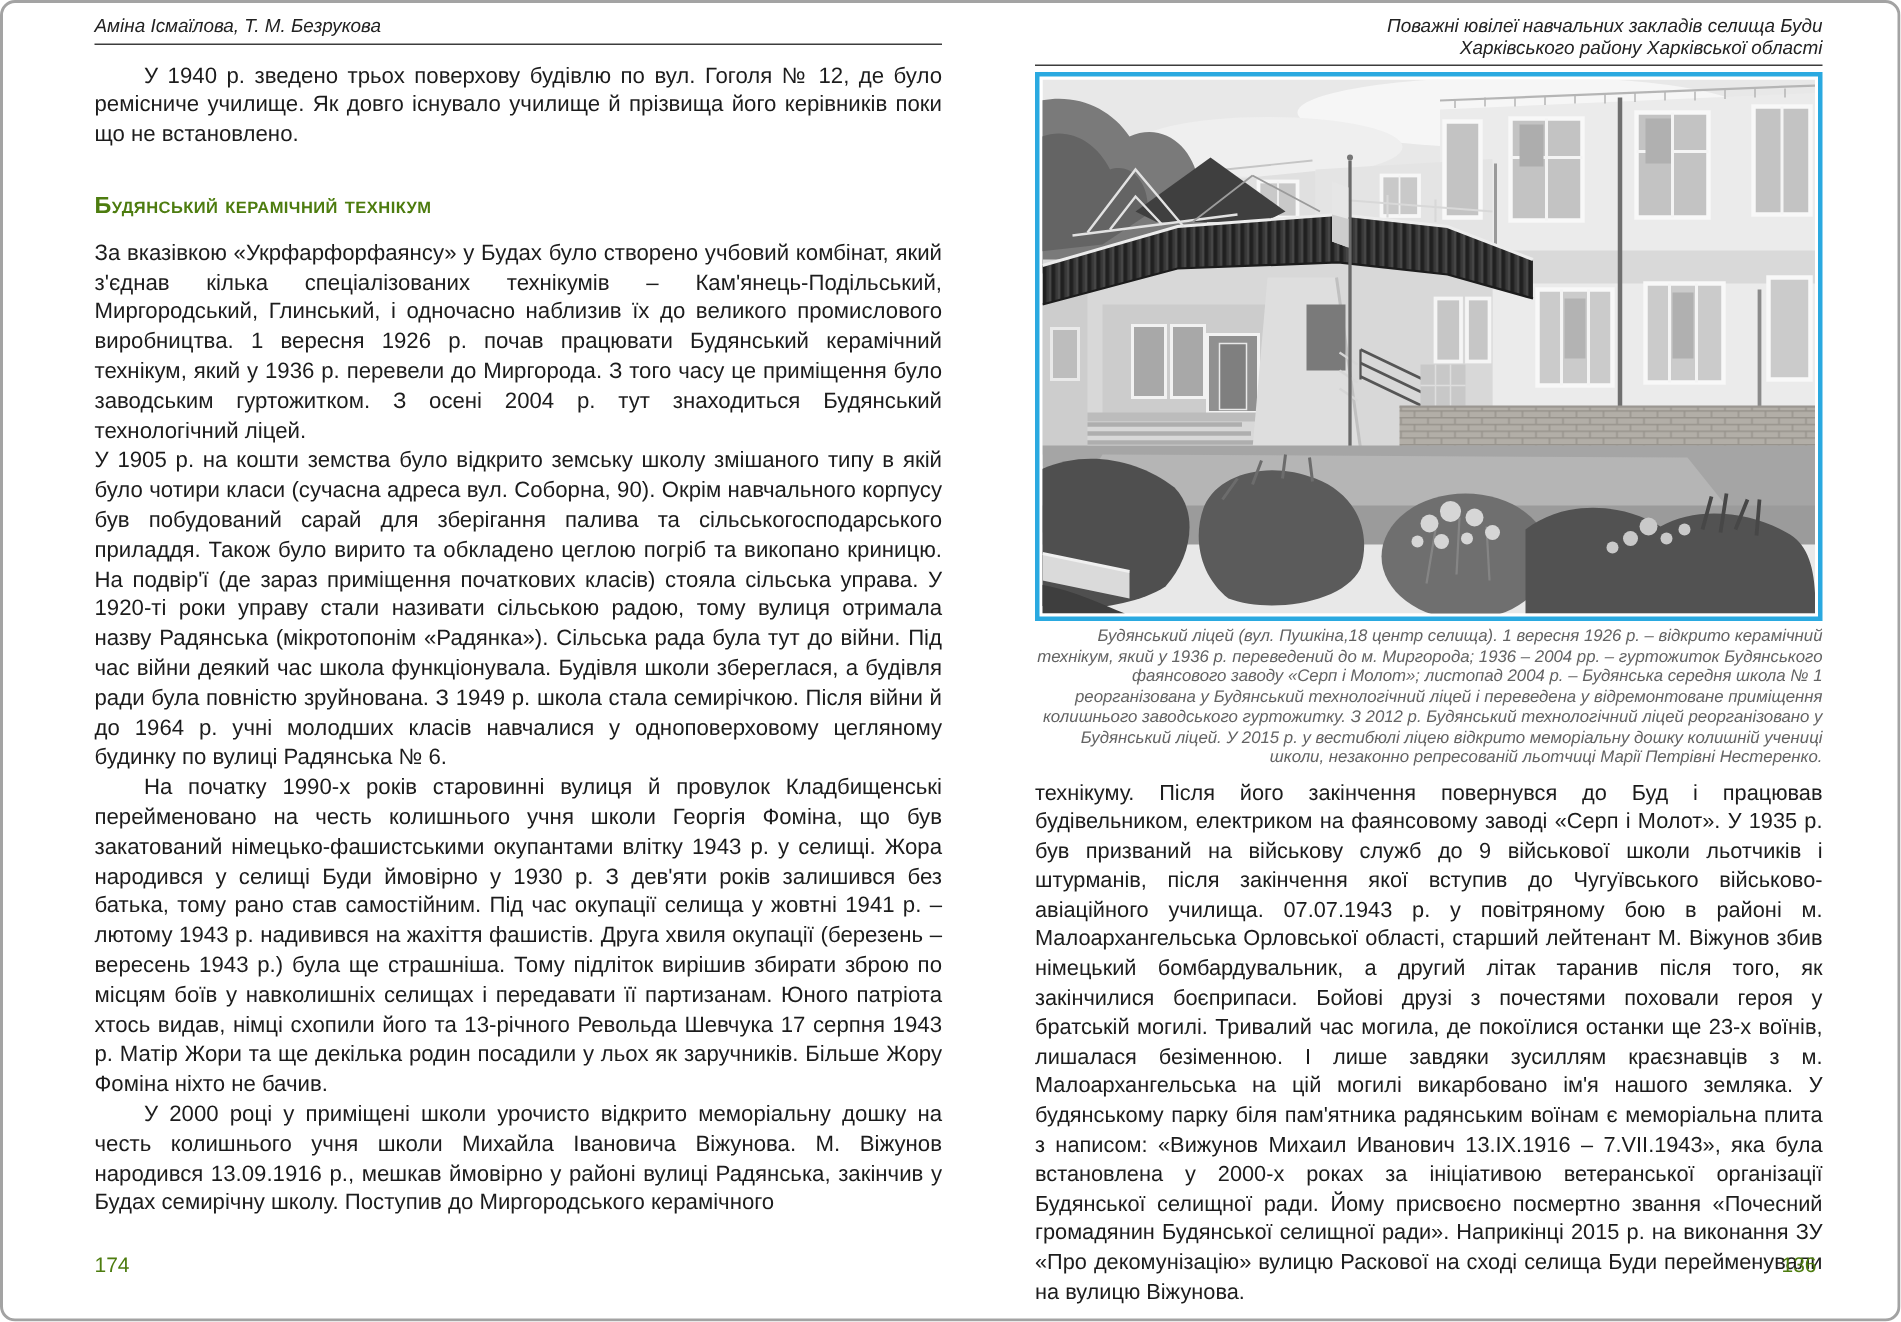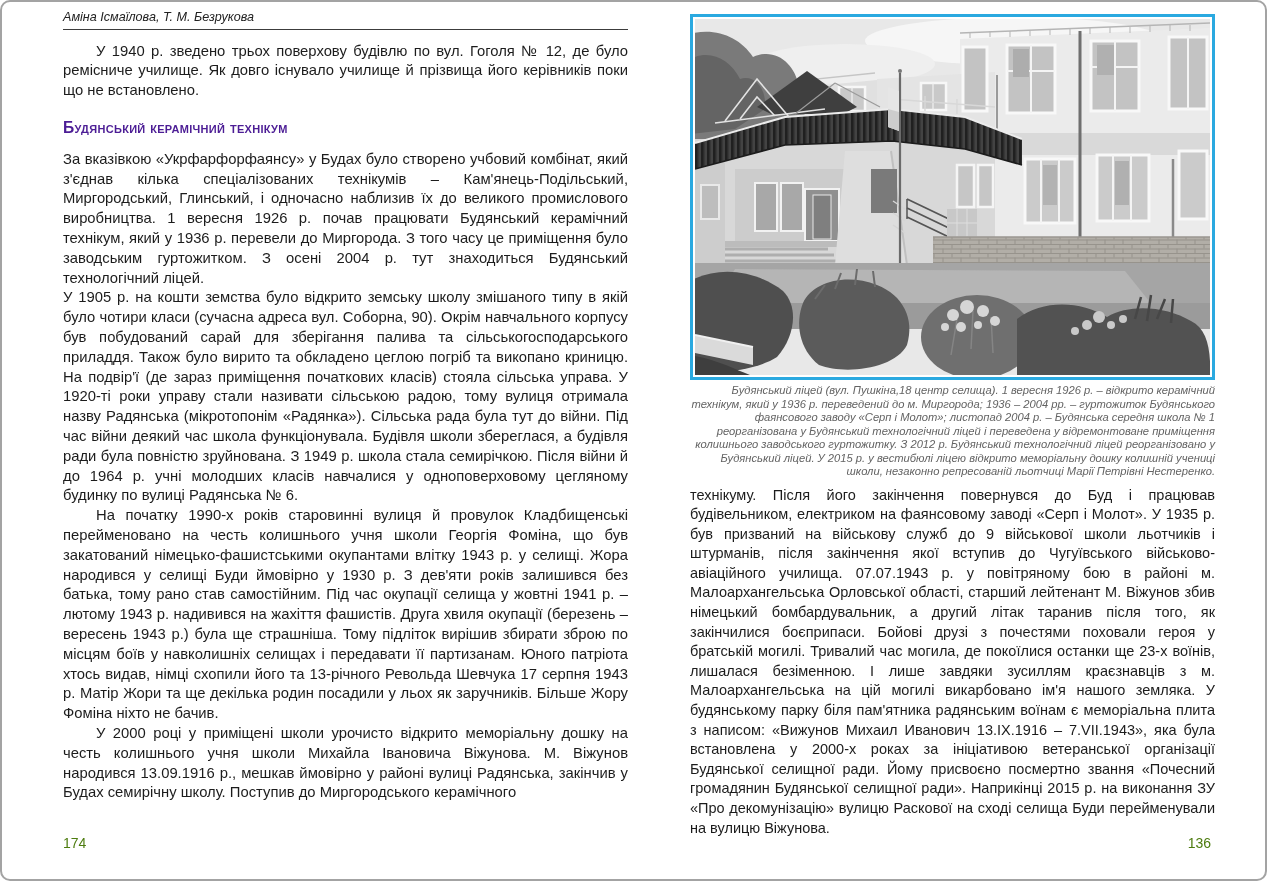--- a/index.html
+++ b/index.html
@@ -16,21 +16,21 @@
     padding-bottom:4px;border-bottom:1.5px solid #3c3c3c;
   }
   .run-right{text-align:right;}
   .body-text{
     font-size:14.8px;line-height:19.8px;text-align:justify;margin:0;color:#1c1c1c;
   }
   .first{margin-top:12px;}
   .indent{text-indent:33px;}
   h3.sec{
     font-size:15.6px;font-weight:bold;font-variant:small-caps;letter-spacing:.3px;
-    margin:18px 0 13px 0;color:#4c1d95;
+    margin:28px 0 13px 0;color:#4d7c0f;
   }
   .photo-frame{
     margin:4px 0 0 0;width:515px;height:356px;padding:2px;
     border:3px solid #2aa9e0;background:#ffffff;
   }
   .photo-frame svg{display:block;}
   .caption{
     font-style:italic;font-size:11.2px;line-height:13.5px;color:#636363;
     margin-top:4px;text-align:right;
   }
@@ -56,20 +56,24 @@
 
 
     <p class="body-text">У 1905 р. на кошти земства було відкрито земську школу змішаного типу в якій було чотири класи (сучасна адреса вул. Соборна, 90). Окрім навчального корпусу був побудований сарай для зберігання палива та сільськогосподарського приладдя. Також було вирито та обкладено цеглою погріб та викопано криницю. На подвір'ї (де зараз приміщення початкових класів) стояла сільська управа. У 1920-ті роки управу стали називати сільською радою, тому вулиця отримала назву Радянська (мікротопонім «Радянка»). Сільська рада була тут до війни. Під час війни деякий час школа функціонувала. Будівля школи збереглася, а будівля ради була повністю зруйнована. З 1949 р. школа стала семирічкою. Після війни й до 1964 р. учні молодших класів навчалися у одноповерховому цегляному будинку по вулиці Радянська № 6.</p>
 
     <p class="body-text indent">На початку 1990-х років старовинні вулиця й провулок Кладбищенські перейменовано на честь колишнього учня школи Георгія Фоміна, що був закатований німецько-фашистськими окупантами влітку 1943 р. у селищі. Жора народився у селищі Буди ймовірно у 1930 р. З дев'яти років залишився без батька, тому рано став самостійним. Під час окупації селища у жовтні 1941 р. – лютому 1943 р. надивився на жахіття фашистів. Друга хвиля окупації (березень – вересень 1943 р.) була ще страшніша. Тому підліток вирішив збирати зброю по місцям боїв у навколишніх селищах і передавати її партизанам. Юного патріота хтось видав, німці схопили його та 13-річного Револьда Шевчука 17 серпня 1943 р. Матір Жори та ще декілька родин посадили у льох як заручників. Більше Жору Фоміна ніхто не бачив.</p>
 
     <p class="body-text indent">У 2000 році у приміщені школи урочисто відкрито меморіальну дошку на честь колишнього учня школи Михайла Івановича Віжунова. М. Віжунов народився 13.09.1916 р., мешкав ймовірно у районі вулиці Радянська, закінчив у Будах семирічну школу. Поступив до Миргородського керамічного</p>
   </section>
 
   <section class="col col-right">
+    <header class="running run-right">
+      <div>Поважні ювілеї навчальних закладів селища Буди</div>
+      <div>Харківського району Харківської області</div>
+    </header>
 
     <figure class="photo-frame">
       <svg width="515" height="356" viewBox="0 0 515 356" xmlns="http://www.w3.org/2000/svg" role="img">
         <defs>
           <pattern id="corr" width="6" height="12" patternUnits="userSpaceOnUse">
             <rect width="6" height="12" fill="#383838"></rect>
             <rect width="2.5" height="12" fill="#202020"></rect>
             <rect x="4.5" width="1" height="12" fill="#4e4e4e"></rect>
           </pattern>
           <pattern id="brick" width="18" height="9" patternUnits="userSpaceOnUse">

